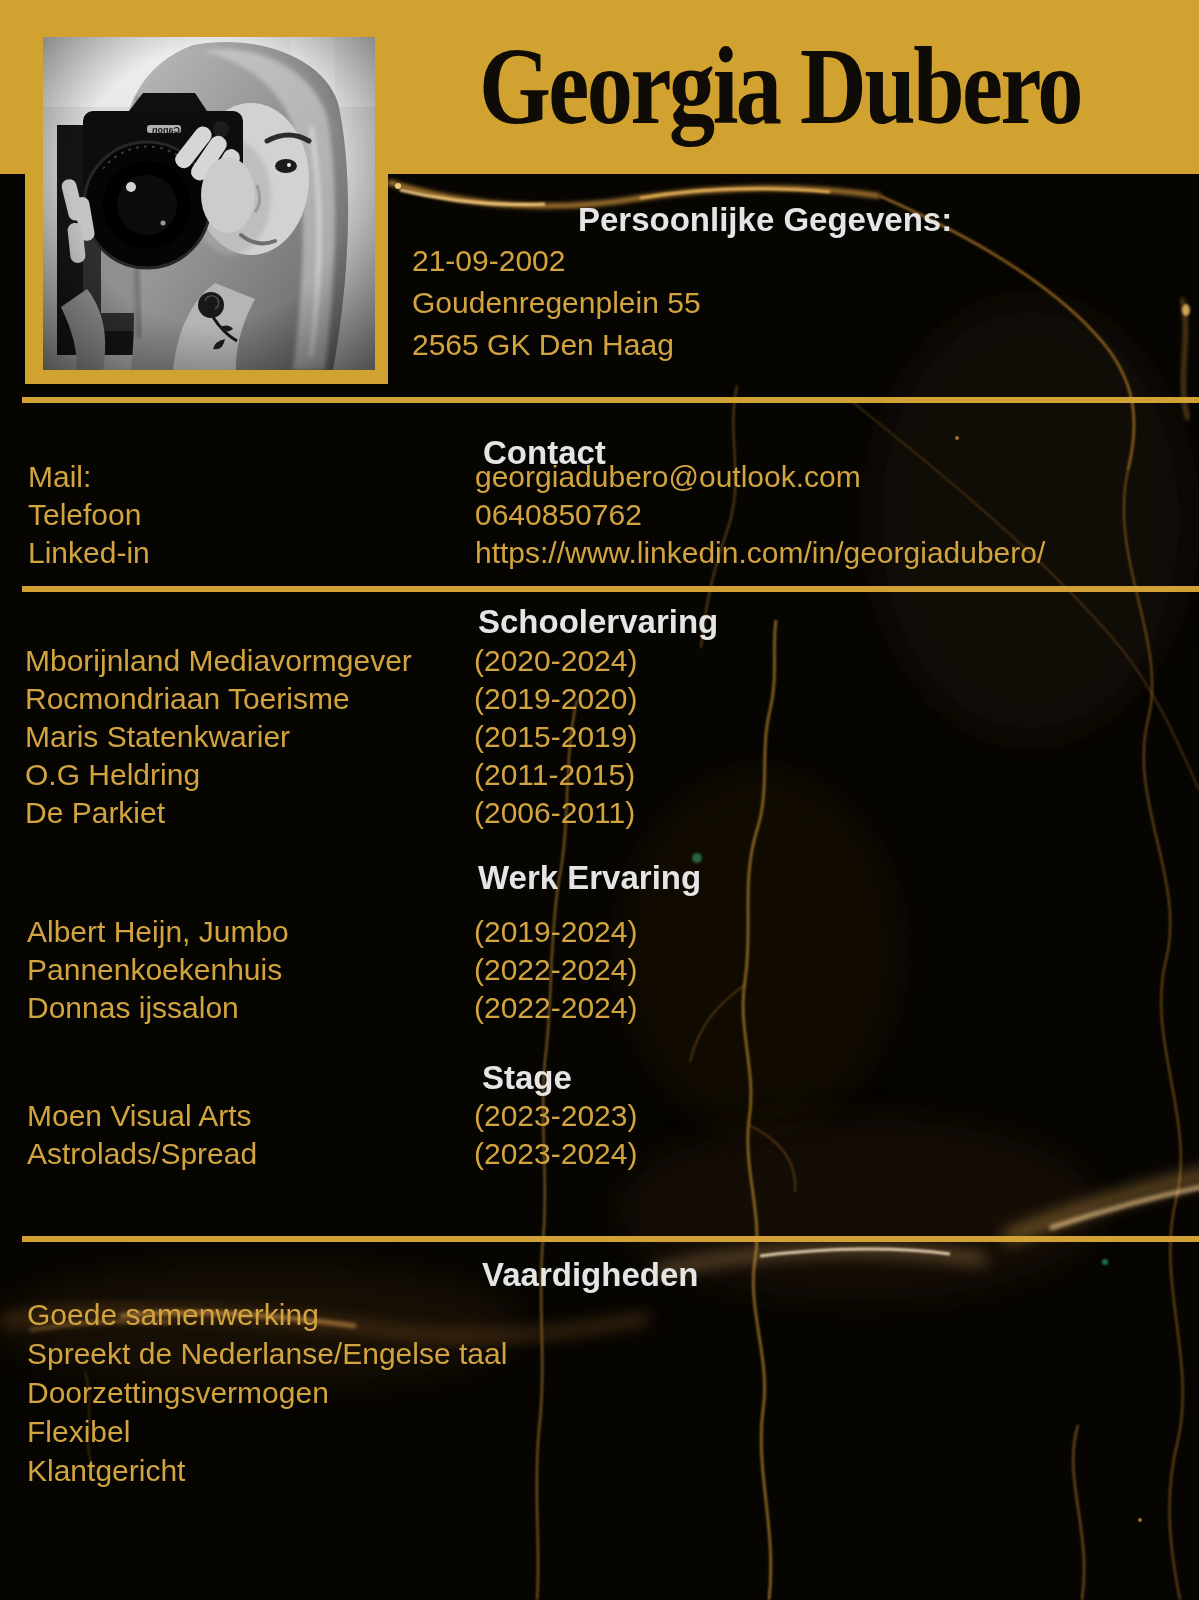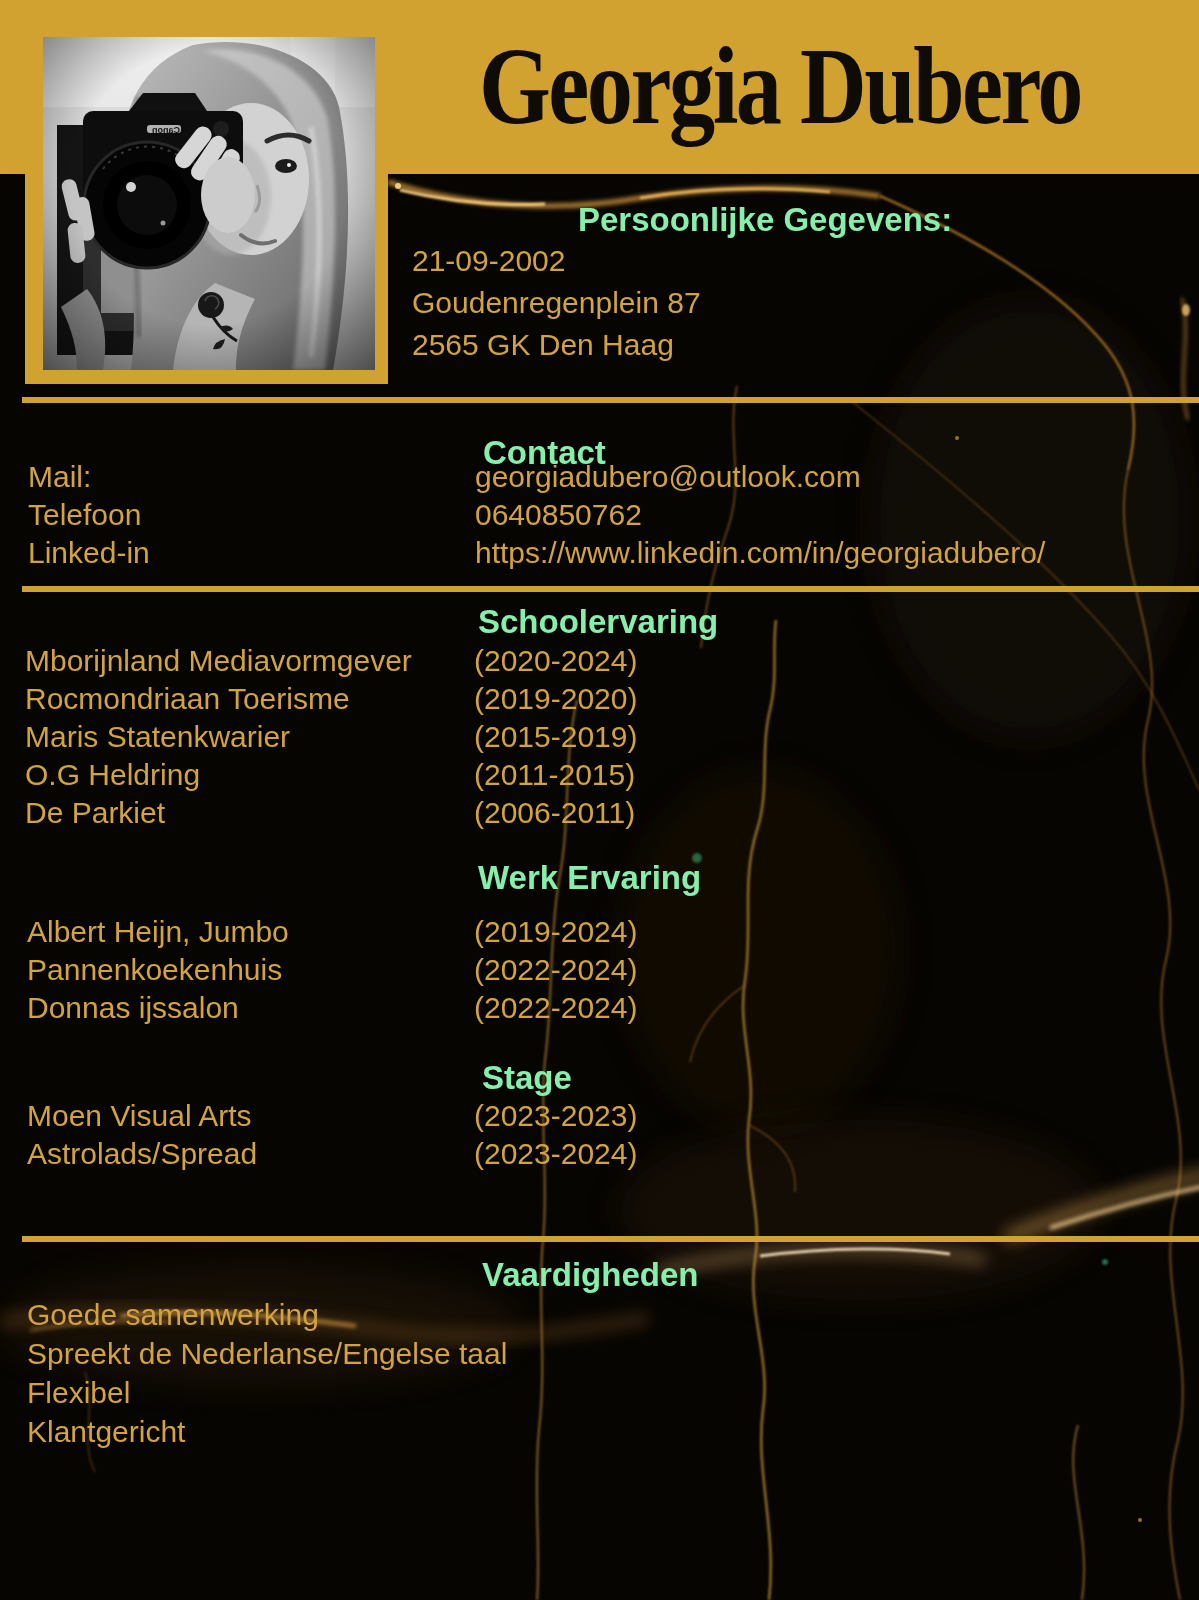--- a/index.html
+++ b/index.html
@@ -6,21 +6,21 @@
   .page{position:relative;width:1199px;height:1600px;margin:0 auto;overflow:hidden;
         background:#070502;font-family:"Liberation Sans",sans-serif;}
   svg.bg{position:absolute;left:0;top:0;z-index:0;}
   .band{position:absolute;left:0;top:0;width:100%;height:174px;background:#D2A231;z-index:2;}
   .title{position:absolute;left:380px;top:22px;width:800px;margin:0;z-index:3;
          text-align:center;font-family:"Liberation Serif","DejaVu Serif",serif;
          font-weight:700;font-size:110px;line-height:1.18;color:#0f0c07;
          letter-spacing:-3px;transform:scaleX(.84);transform-origin:50% 0;white-space:nowrap;}
   .photo-frame{position:absolute;left:25px;top:0;width:363px;height:384px;background:#D2A231;z-index:3;}
   .photo{position:absolute;left:18px;top:37px;width:332px;height:333px;display:block;}
-  h2{position:absolute;margin:0;z-index:2;font-size:33px;line-height:1;font-weight:700;color:#86efac;white-space:nowrap;}
+  h2{position:absolute;margin:0;z-index:2;font-size:33px;line-height:1;font-weight:700;color:#e5e5e5;white-space:nowrap;}
   .h-personal{left:578px;top:203px;}
   .h-contact{left:483px;top:436px;}
   .h-school{left:478px;top:605px;}
   .h-work{left:478px;top:861px;}
   .h-stage{left:482px;top:1061px;}
   .h-skills{left:482px;top:1258px;}
   .txt{color:#D2A440;font-size:30px;}
   .personal-lines{position:absolute;left:412px;top:240px;line-height:42px;z-index:2;white-space:nowrap;}
   .divider{position:absolute;left:22px;width:1177px;height:6px;background:#D1A136;z-index:2;}
   .d1{top:397px;} .d2{top:586px;} .d3{top:1236px;}
@@ -186,21 +186,21 @@
         </g>
       </g>
       <rect width="332" height="333" fill="url(#vig)"></rect>
     </svg>
   </div>
 
   <h2 class="h-personal">Persoonlijke Gegevens:</h2>
   <div class="personal-lines txt">
 
   <div>21-09-2002</div>
-      <div>Goudenregenplein 87</div>
+      <div>Goudenregenplein 55</div>
       <div>2565 GK Den Haag</div>
     </div>
 
   <div class="divider d1"></div>
 
   <h2 class="h-contact">Contact</h2>
   <div class="rows contact-rows txt">
 
       <div class="row">
         <span>Mail:</span>
@@ -283,17 +283,18 @@
       </div>
     </div>
 
   <div class="divider d3"></div>
 
   <h2 class="h-skills">Vaardigheden</h2>
   <div class="skills-list txt">
 
   <div>Goede samenwerking</div>
       <div>Spreekt de Nederlanse/Engelse taal</div>
+      <div>Doorzettingsvermogen</div>
       <div>Flexibel</div>
       <div>Klantgericht</div>
     </div>
 
 </div>
 
 </body></html>

